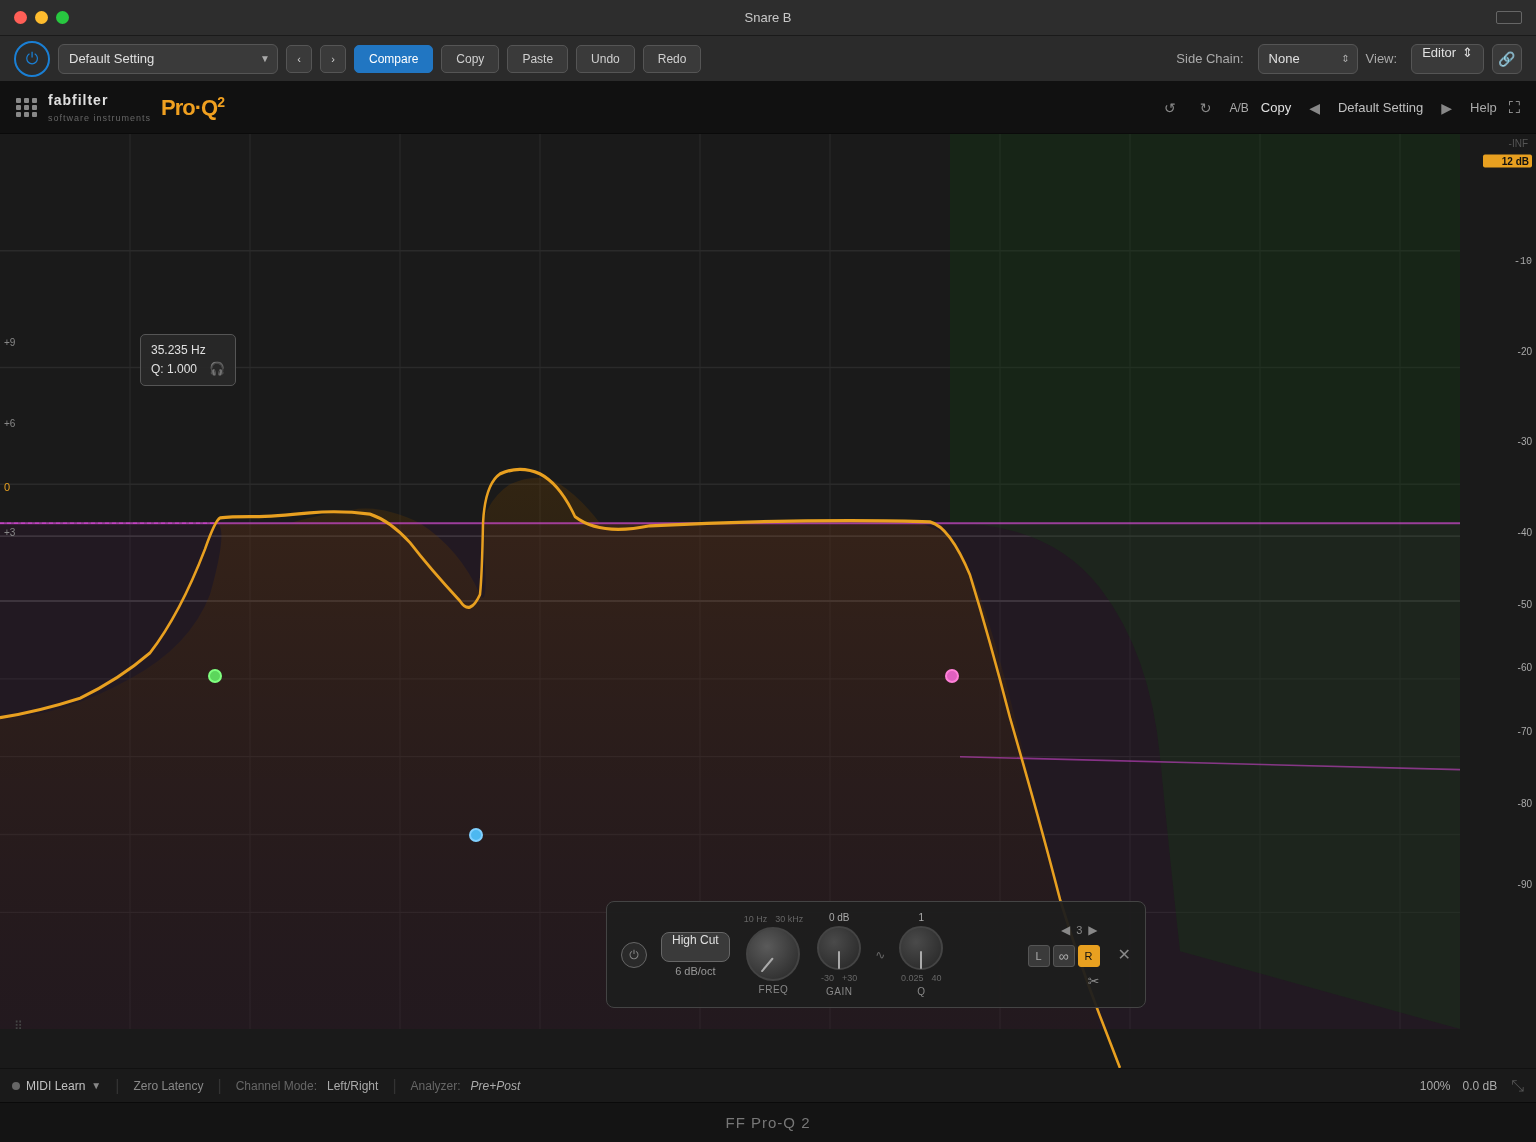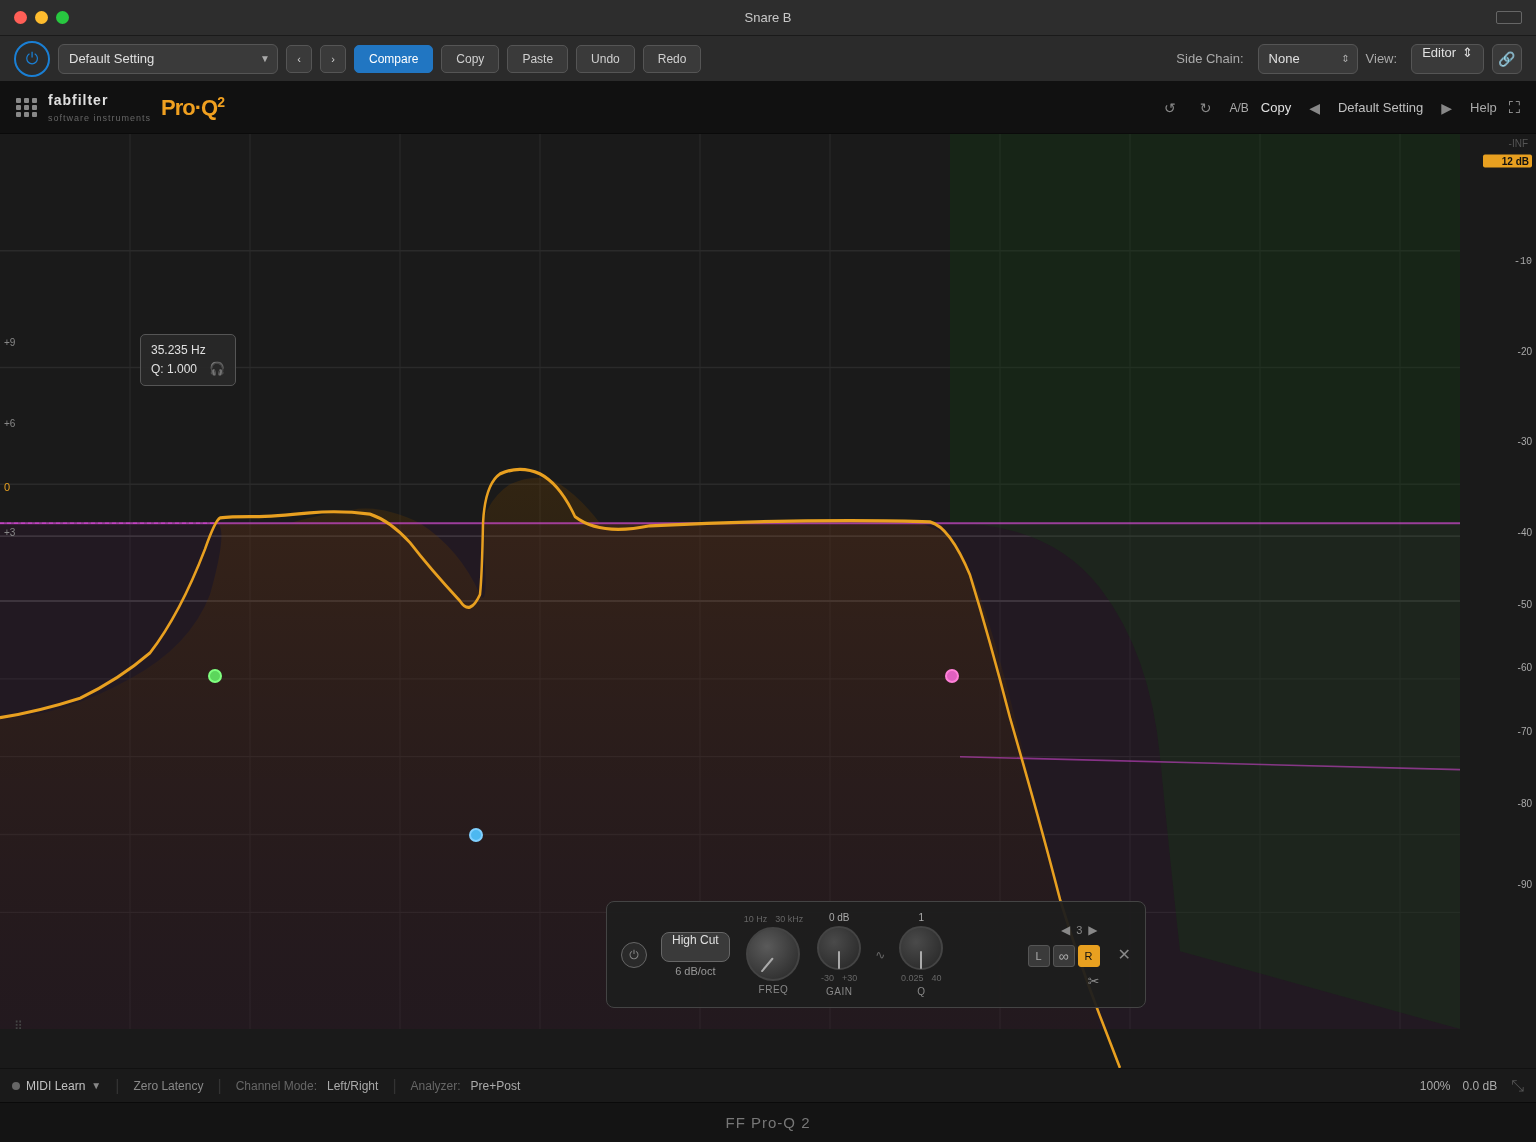--- a/index.html
+++ b/index.html
@@ -851,21 +851,21 @@
     <div class="midi-dot"></div>
     <button class="midi-learn-btn">MIDI Learn</button>
     <span style="color:#888;font-size:10px;cursor:pointer;">▼</span>
     <span style="color:#333; margin:0 8px;">|</span>
     <span class="status-text">Zero Latency</span>
     <span style="color:#333; margin:0 8px;">|</span>
     <span class="status-label">Channel Mode:</span>
     <span class="status-value" style="margin-left:4px;text-align:right;">Left/Right</span>
     <span style="color:#333; margin:0 8px;">|</span>
     <span class="status-label">Analyzer:</span>
-    <span class="status-value" style="margin-left:4px;">Pre+Post</span>
+    <span class="status-value" style="margin-left:4px;font-style:italic;">Pre+Post</span>
     <div style="flex:1;"></div>
     <span class="status-value">100%</span>
     <span class="status-value" style="margin-left:6px;">0.0 dB</span>
     <span style="color:#555;margin-left:8px;cursor:pointer;">⤡</span>
   </div>
 
 </div>
 
 <div class="plugin-name-bar">
   <span class="plugin-name">FF Pro-Q 2</span>

